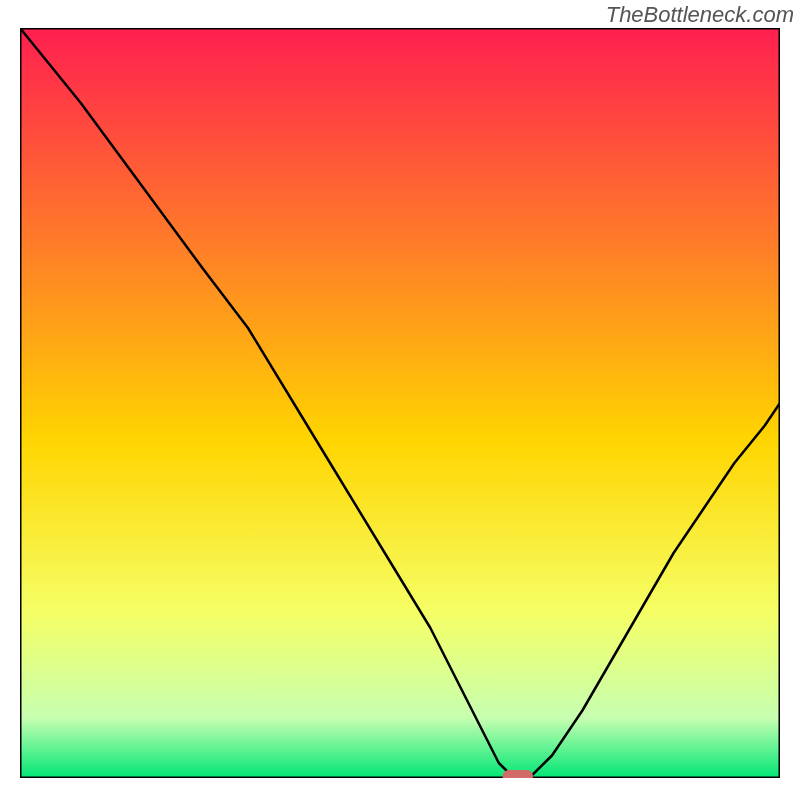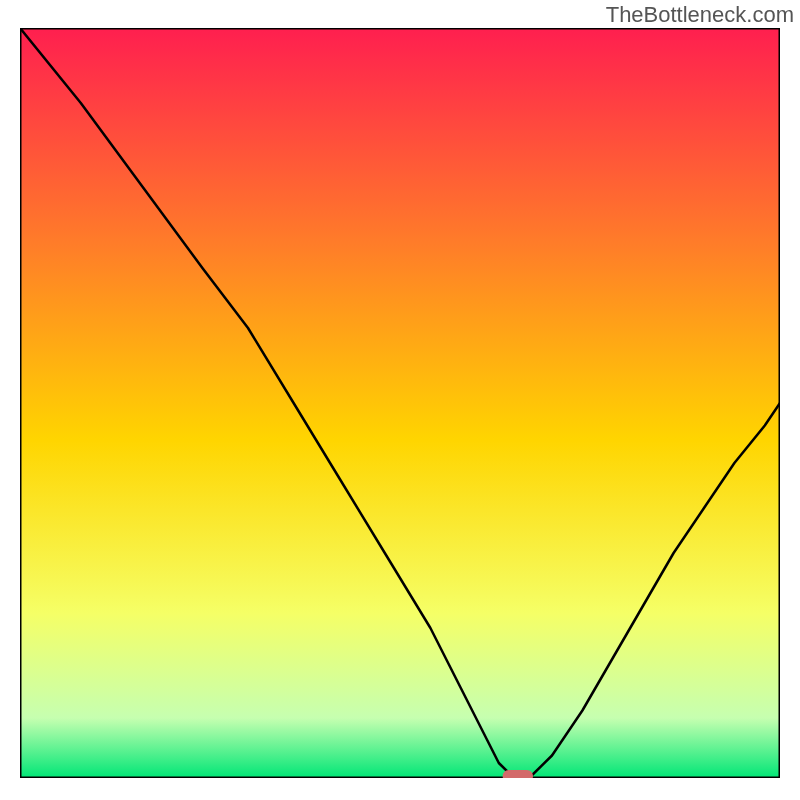--- a/index.html
+++ b/index.html
@@ -8,20 +8,21 @@
     width: 800px;
     height: 800px;
     background: #ffffff;
     font-family: Arial, Helvetica, sans-serif;
     overflow: hidden;
   }
   .wrap {
     position: relative;
     width: 800px;
     height: 800px;
+    font-style: italic;
   }
   .watermark {
     position: absolute;
     top: 2px;
     right: 6px;
     font-size: 22px;
     font-weight: 500;
     color: #555;
     letter-spacing: 0px;
   }

